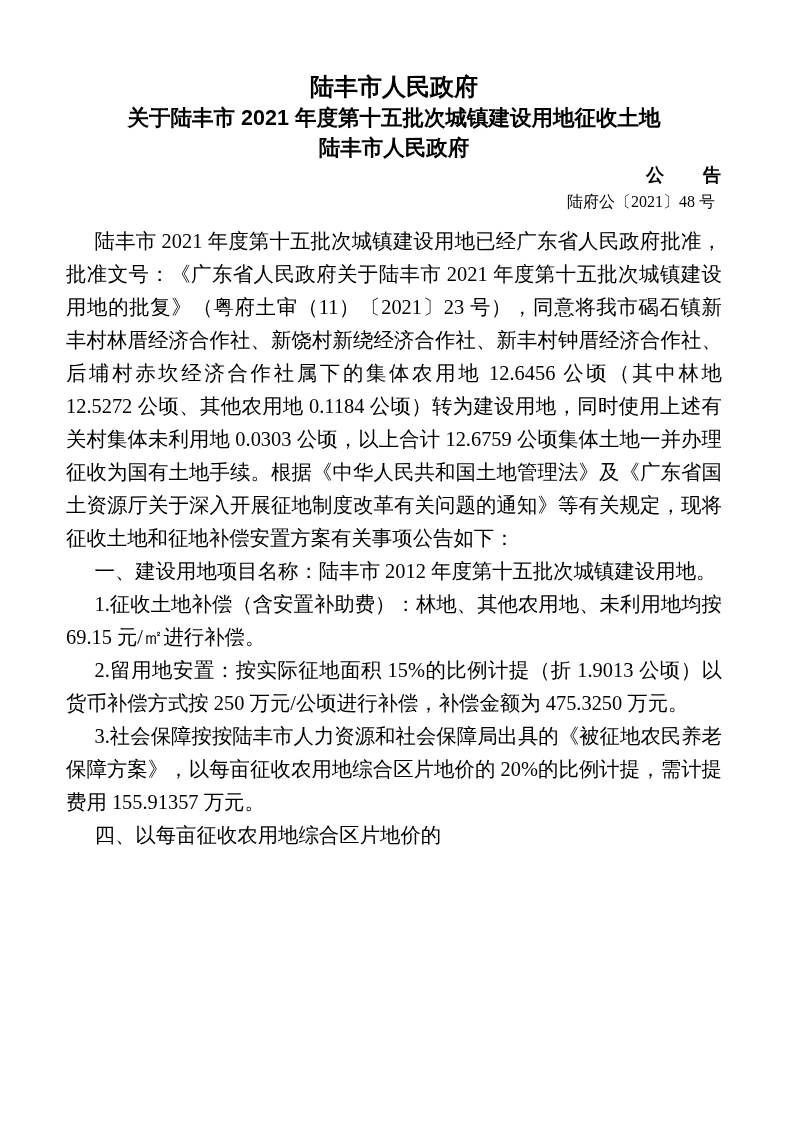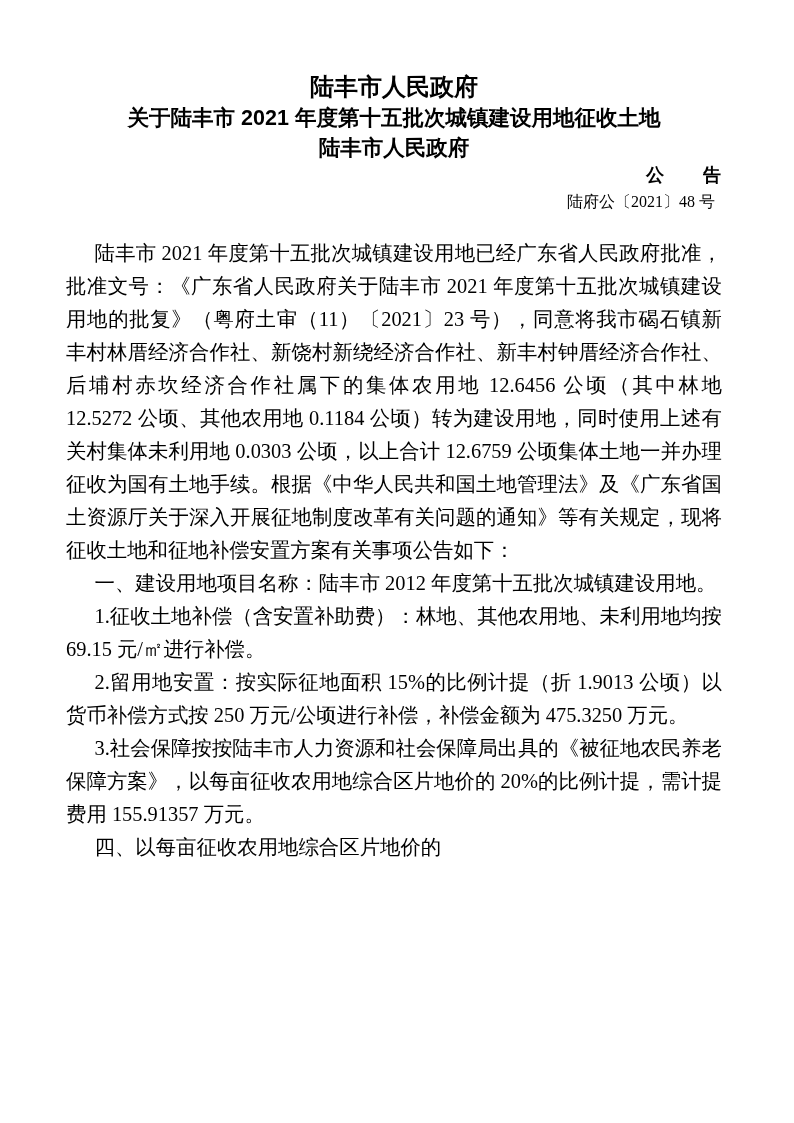--- a/index.html
+++ b/index.html
@@ -28,21 +28,21 @@
     .title-l4 { font-size: 18px; line-height: 27px; letter-spacing: 1px; text-align: right; }
     .doc-number {
       font-family: "Liberation Serif", "DejaVu Serif", serif;
       font-size: 16px;
       line-height: 26px;
       text-align: right;
       padding-right: 7px;
       white-space: pre;
     }
     .body-text {
-      margin-top: 22px;
+      margin-top: 10px;
       font-family: "Liberation Serif", "DejaVu Serif", serif;
       font-size: 20.4px;
       line-height: 33px;
     }
     .para {
       margin: 0;
       text-indent: 1.4em;
       text-align: justify;
     }
   </style>

